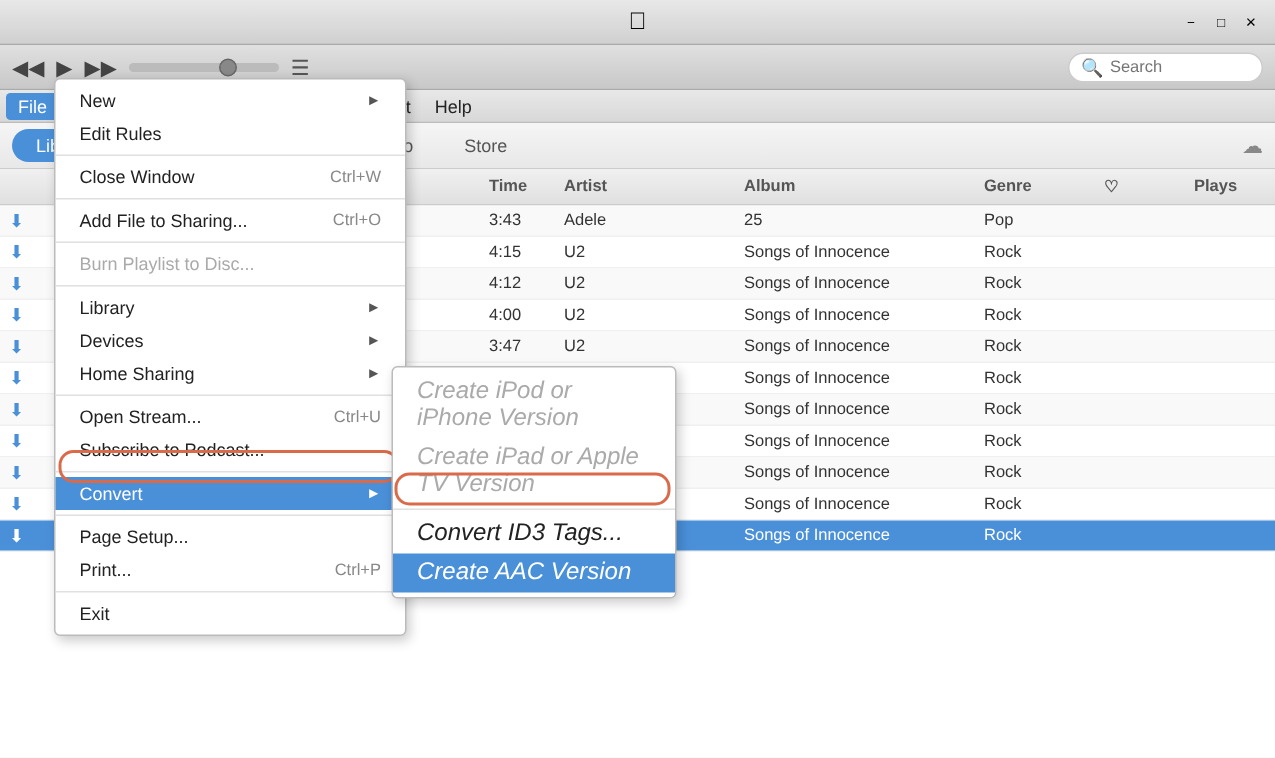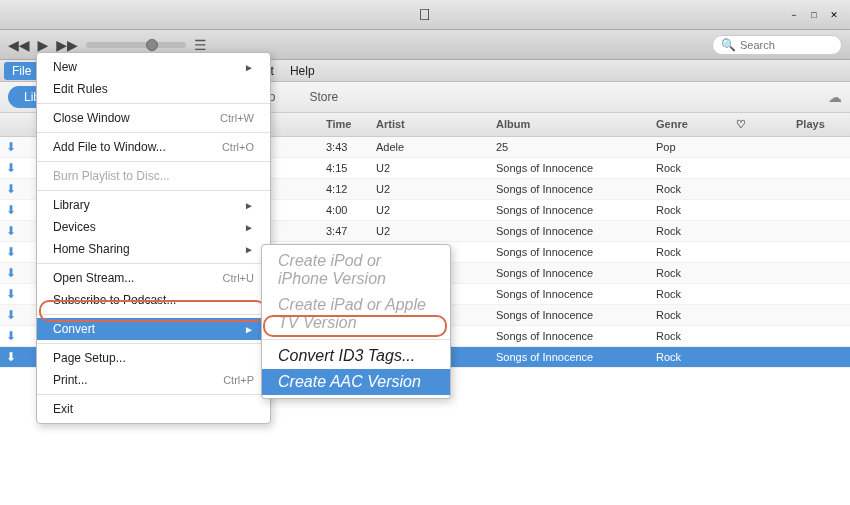--- a/index.html
+++ b/index.html
@@ -374,21 +374,21 @@
     <div class="fm-item">
       <span class="fm-label">Edit Rules</span>
     </div>
     <div class="fm-separator"></div>
     <div class="fm-item">
       <span class="fm-label">Close Window</span>
       <span class="fm-shortcut">Ctrl+W</span>
     </div>
     <div class="fm-separator"></div>
     <div class="fm-item">
-      <span class="fm-label">Add File to Window...</span>
+      <span class="fm-label">Add File to Sharing...</span>
       <span class="fm-shortcut">Ctrl+O</span>
     </div>
     <div class="fm-separator"></div>
     <div class="fm-item disabled">
       <span class="fm-label">Burn Playlist to Disc...</span>
     </div>
     <div class="fm-separator"></div>
     <div class="fm-item">
       <span class="fm-label">Library</span>
       <span class="fm-arrow">►</span>

